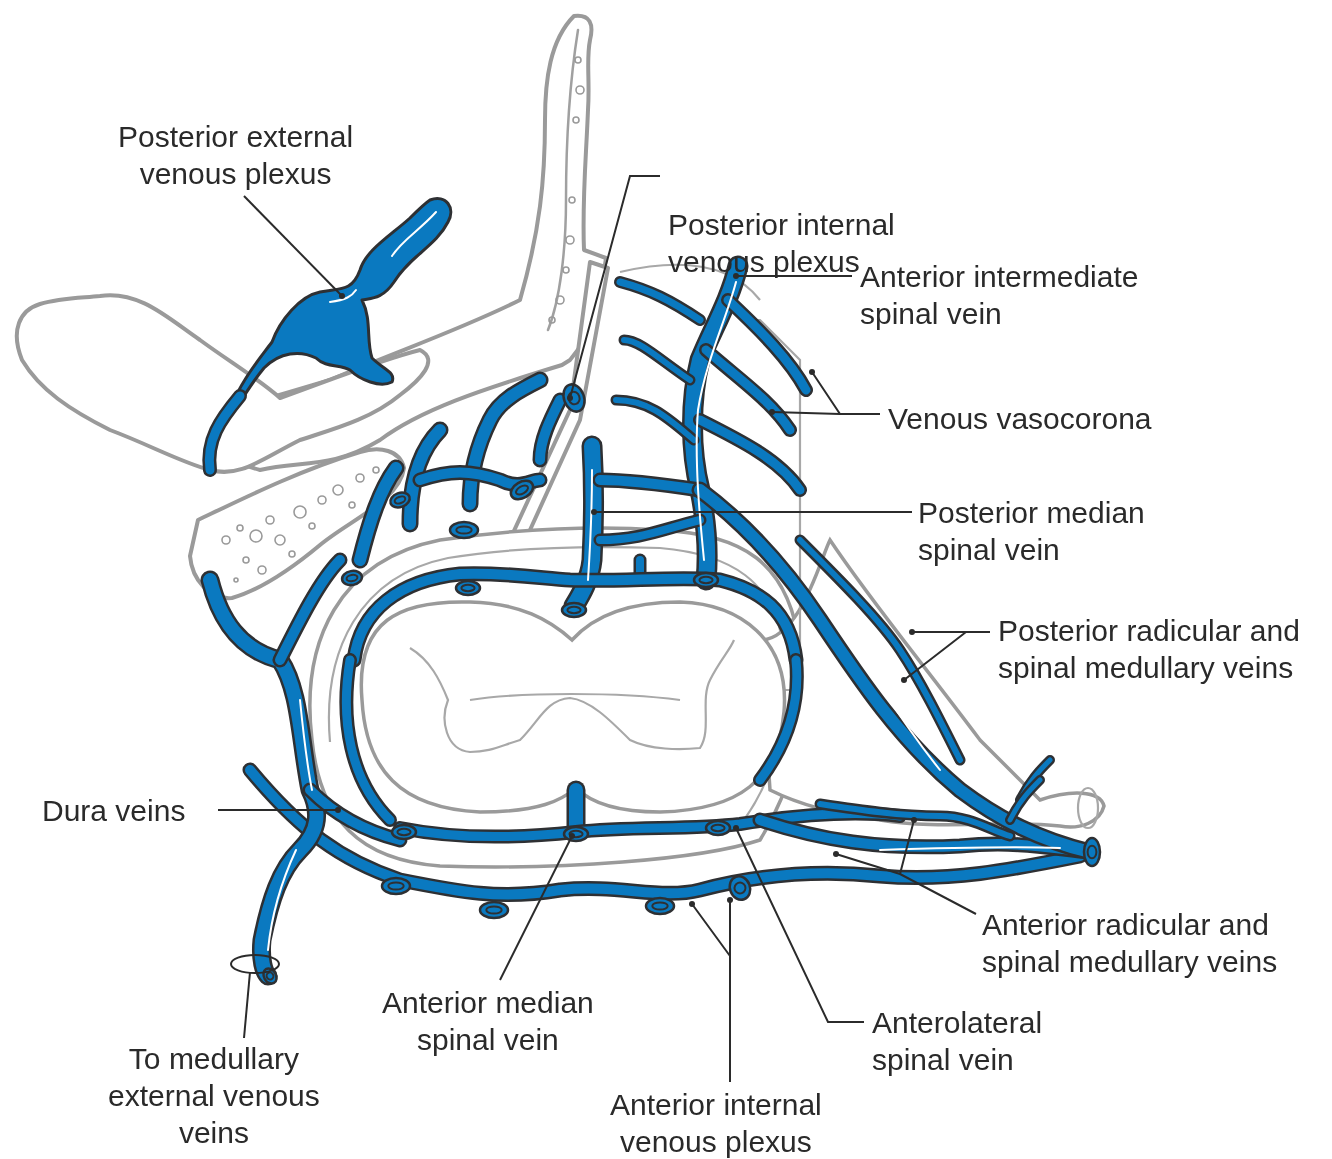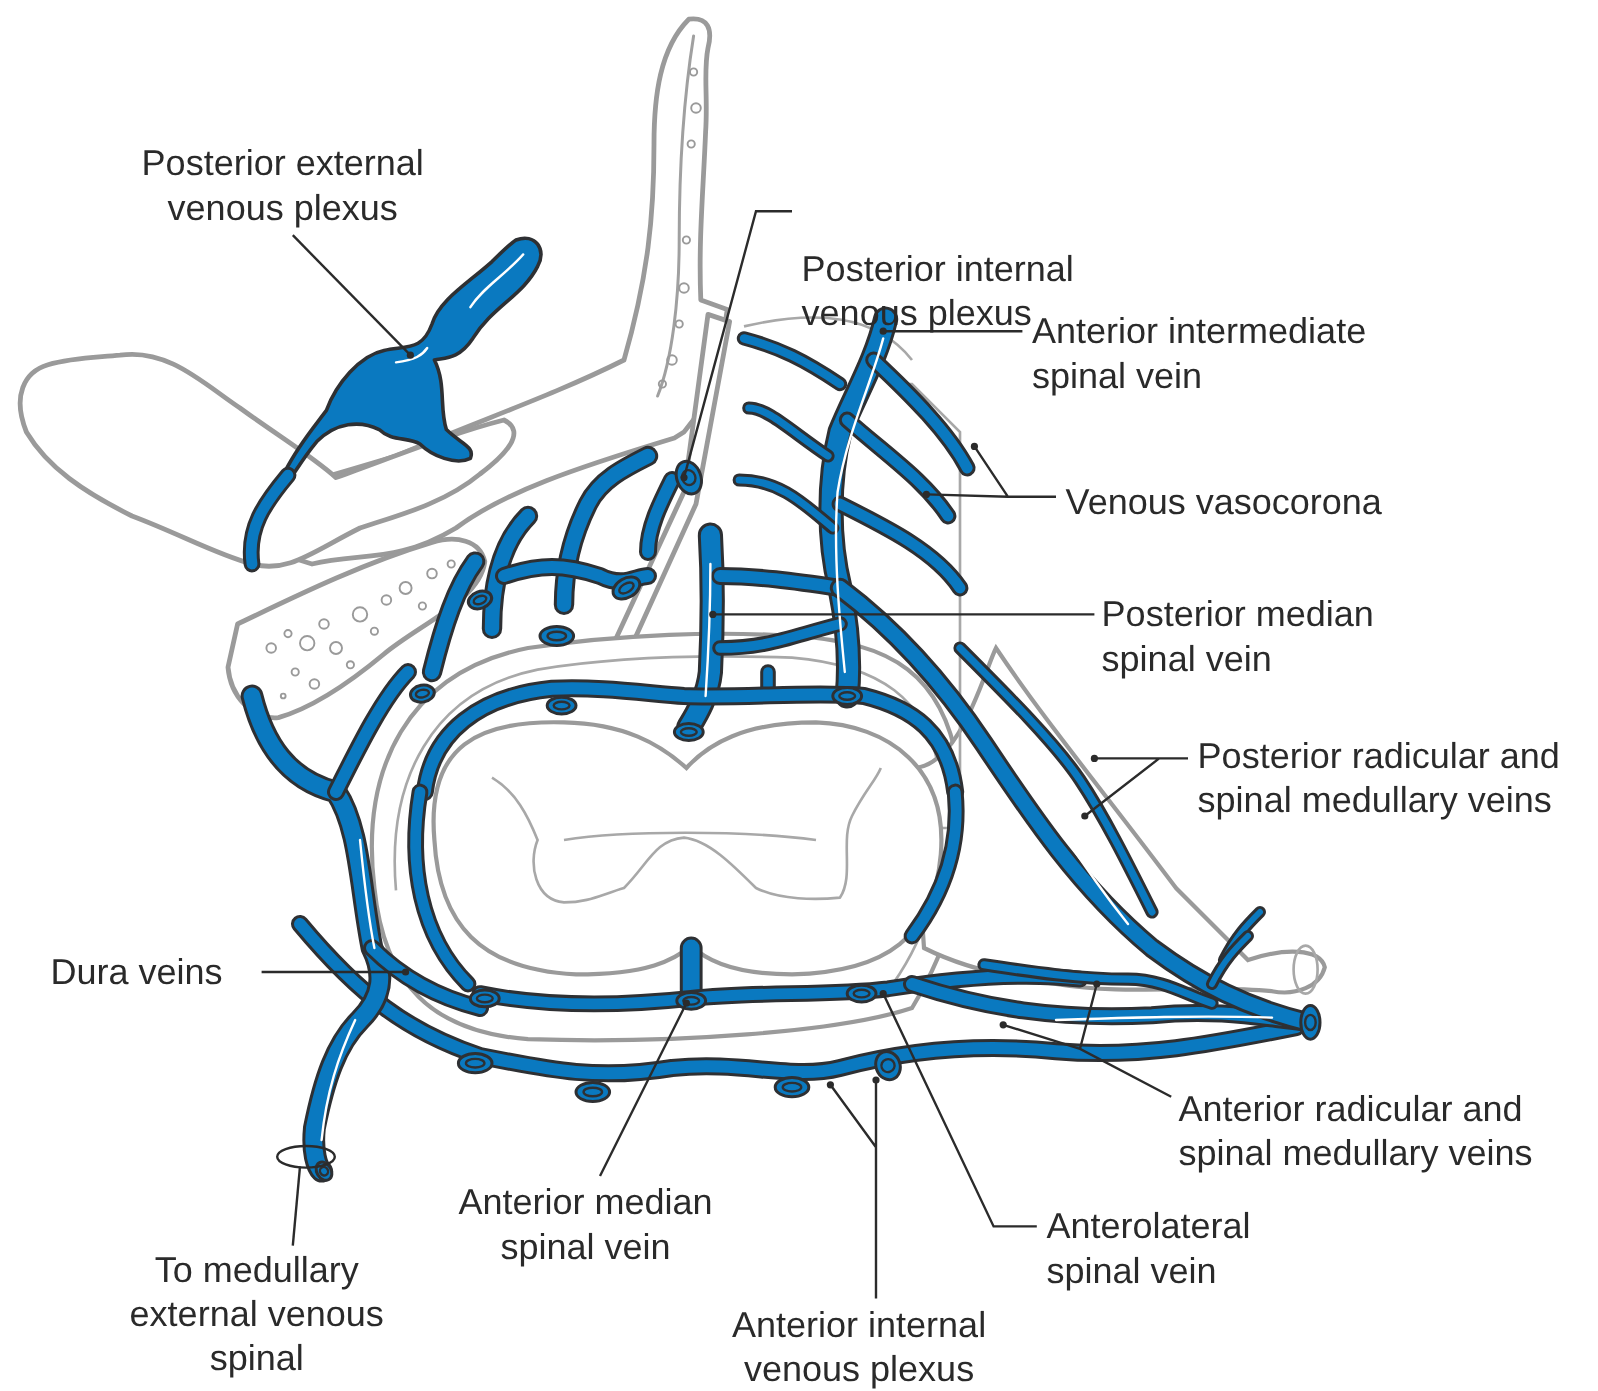--- a/index.html
+++ b/index.html
@@ -298,21 +298,21 @@
 <div class="label" style="left:42px; top:792px;">
   <span>Dura veins</span>
 </div>
 <div class="label" style="left:982px; top:906px;">
   <span>Anterior radicular and</span>
   <span>spinal medullary veins</span>
 </div>
 <div class="label center" style="left:108px; top:1040px;">
   <span>To medullary</span>
   <span>external venous</span>
-  <span>spinal</span>
+  <span>veins</span>
 </div>
 <div class="label center" style="left:382px; top:984px;">
   <span>Anterior median</span>
   <span>spinal vein</span>
 </div>
 <div class="label" style="left:872px; top:1004px;">
   <span>Anterolateral</span>
   <span>spinal vein</span>
 </div>
 <div class="label center" style="left:610px; top:1086px;">

